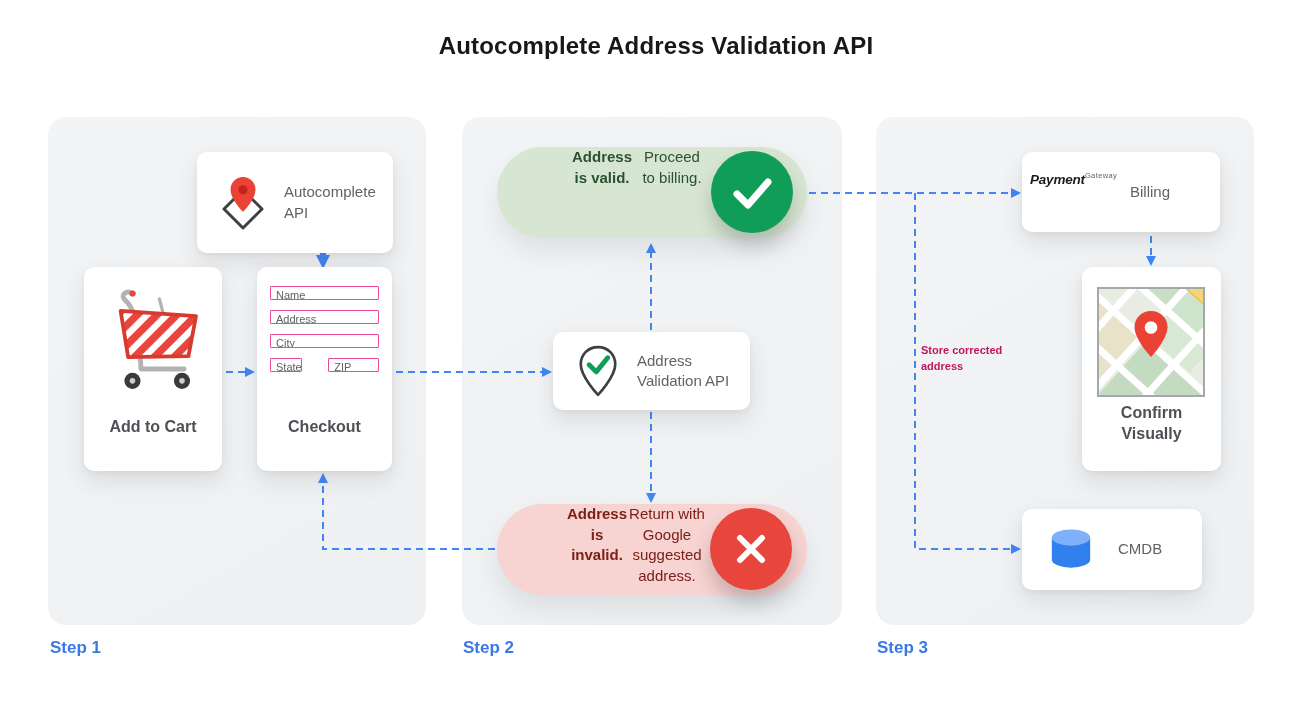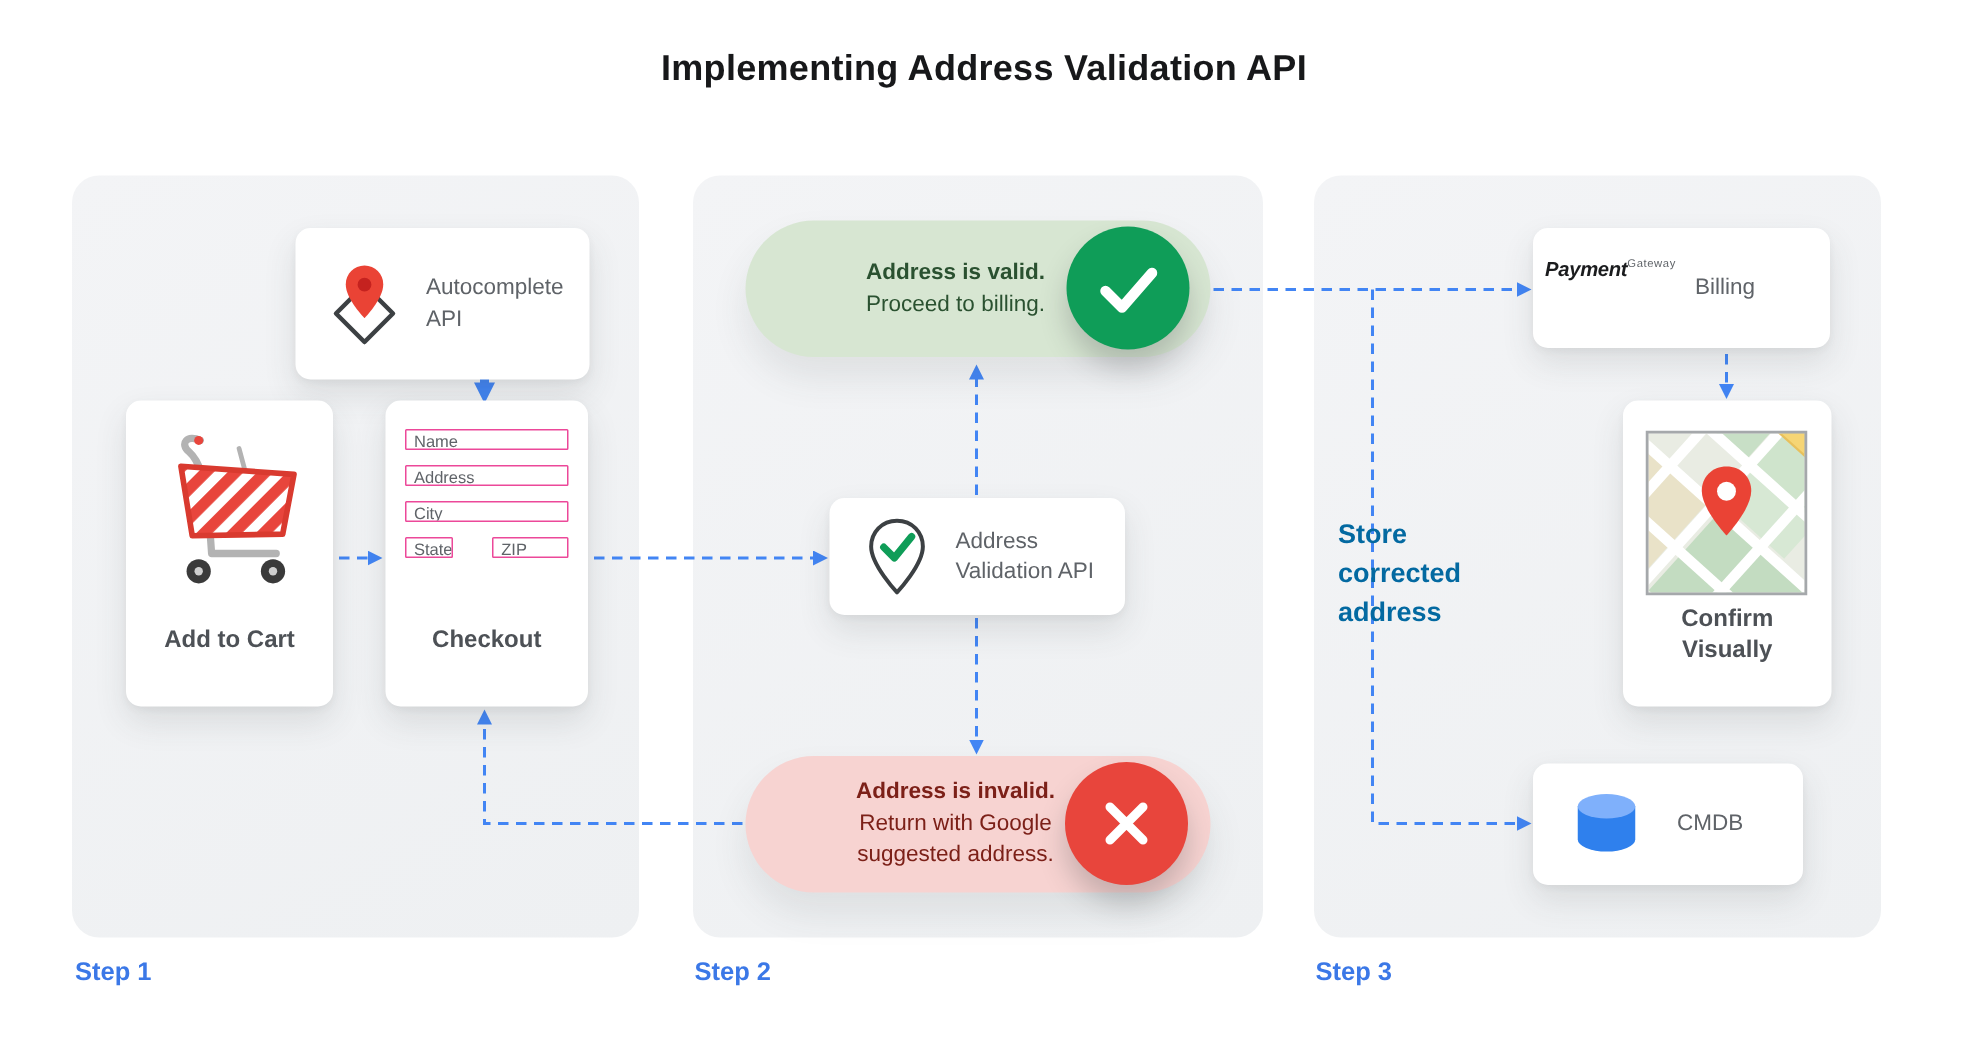--- a/index.html
+++ b/index.html
@@ -11,46 +11,46 @@
   .arrows{position:absolute;left:0;top:0;z-index:1;pointer-events:none;}
   .card{position:absolute;background:#fff;border-radius:10px;z-index:2;
     box-shadow:0 10px 22px rgba(60,64,67,.12),0 2px 5px rgba(60,64,67,.06);}
   .row-card{display:flex;align-items:center;}
   .card-title{font-size:15px;color:#5f6368;line-height:1.35;}
   .big-label{position:absolute;left:0;width:100%;text-align:center;
     font-size:16px;font-weight:700;color:#4d5156;line-height:1.3;}
   .pill{position:absolute;left:497px;width:310px;height:91px;border-radius:46px;z-index:2;
     box-shadow:0 14px 24px rgba(60,64,67,.10);}
   .pill-text{position:absolute;left:70px;top:0;width:140px;height:100%;
-    display:flex;flex-direction:column;justify-content:center;text-align:center;
+    display:flex;justify-content:center;text-align:center;
     font-size:15px;line-height:1.38;}
   .pill-title{font-weight:700;}
   .badge{position:absolute;top:4px;width:82px;height:82px;border-radius:50%;
     display:flex;align-items:center;justify-content:center;
     box-shadow:0 12px 18px rgba(60,64,67,.25);}
   .step-label{position:absolute;top:638px;font-size:17px;font-weight:700;color:#3b78e7;z-index:2;}
   .field{box-sizing:border-box;border:1px solid #ec4899;background:#fff;border-radius:1px;
     font-size:11px;color:#5f6368;padding:2px 5px;height:14px;line-height:13px;overflow:hidden;}
   .fields-col{position:absolute;left:13px;top:19px;width:109px;}
   .fields-col .field{width:109px;margin-bottom:10px;}
   .fields-row{display:flex;gap:26px;}
   .fields-row .field-state{width:38px;}
   .fields-row .field-zip{width:62px;}
-  .store-note{position:absolute;left:892px;top:343px;width:92px;z-index:2;
-    font-size:18px;font-weight:700;color:#0369a1;line-height:1.45;}
+  .store-note{position:absolute;left:921px;top:343px;width:92px;z-index:2;
+    font-size:11px;font-weight:700;color:#be185d;line-height:1.45;}
   .logo-block{display:flex;flex-direction:row;width:86px;margin-left:8px;}
   .logo-title{font-size:13.5px;font-weight:700;font-style:italic;color:#1b1c1e;letter-spacing:-.2px;margin-top:1px;}
   .logo-subtitle{font-size:7.5px;color:#5f6368;letter-spacing:.4px;margin-top:0px;}
 </style>
 </head>
 <body>
 
 <div class="canvas">
 
-  <div class="page-title">Implementing Address Validation API</div>
+  <div class="page-title">Autocomplete Address Validation API</div>
 
   <div class="panel" style="left:48px"></div>
   <div class="panel" style="left:462px;width:380px"></div>
   <div class="panel" style="left:876px"></div>
 
   <svg class="arrows" width="1312" height="704" viewBox="0 0 1312 704">
     <defs>
       <marker id="ah" markerUnits="userSpaceOnUse" markerWidth="12" markerHeight="12" refX="3" refY="5" orient="auto">
         <path d="M0,0 L10,5 L0,10 Z" fill="#4285f4"></path>
       </marker>

